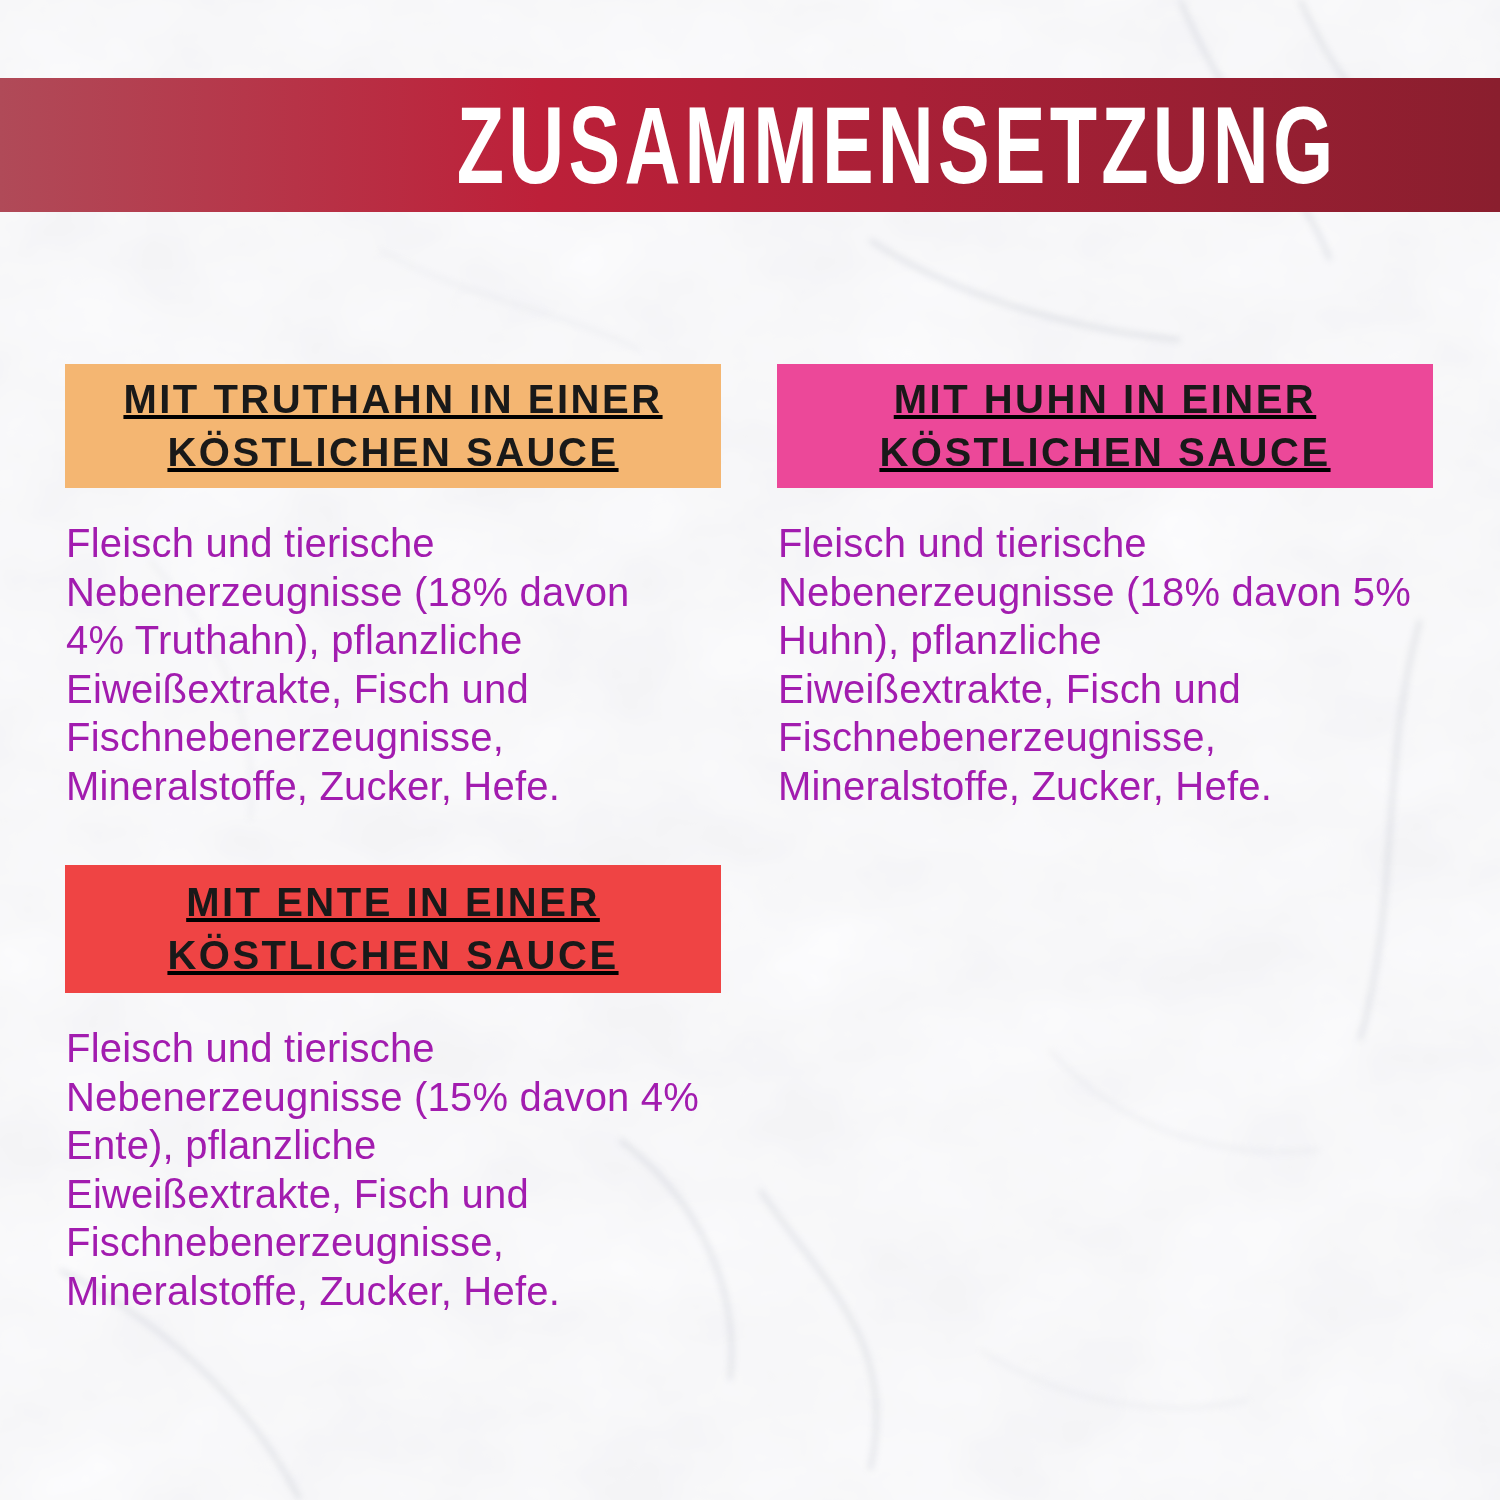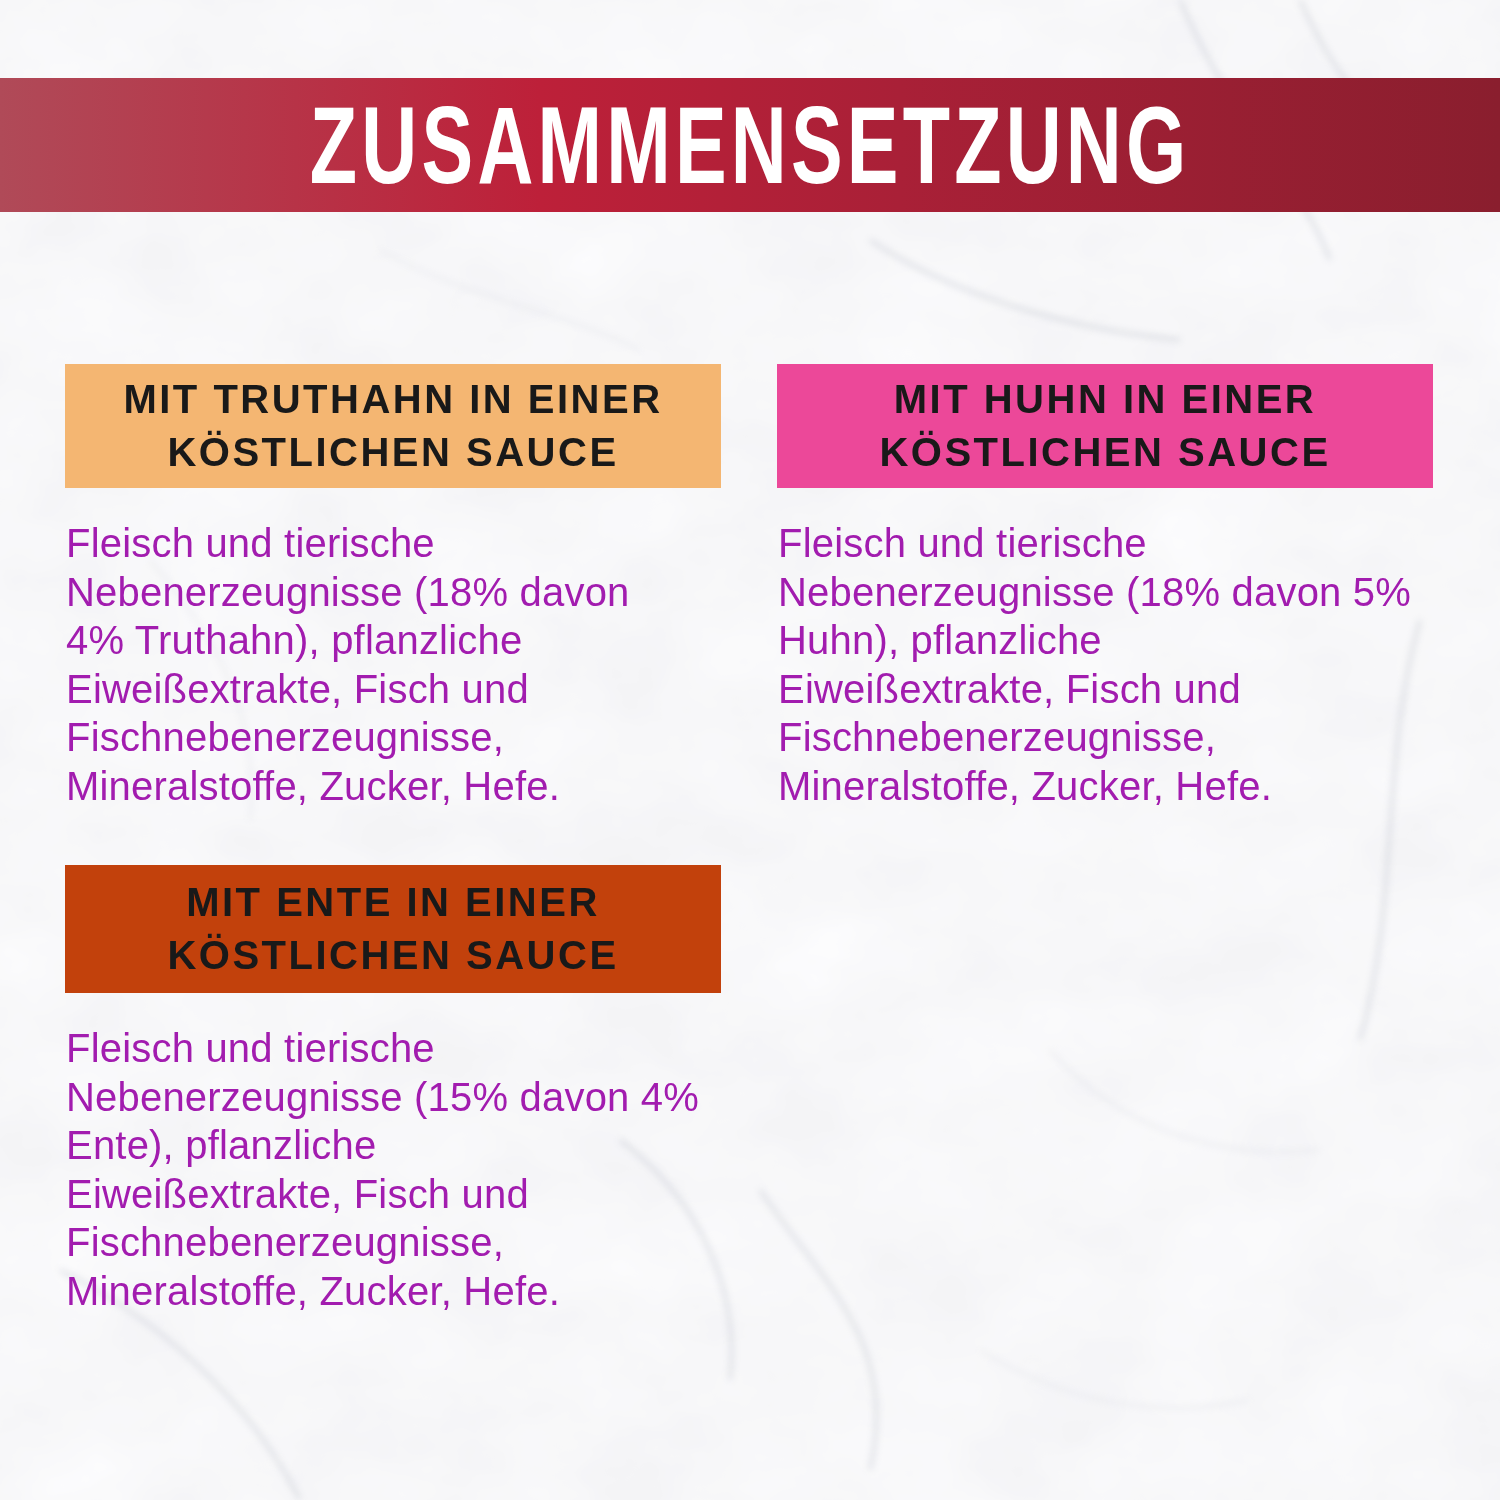--- a/index.html
+++ b/index.html
@@ -18,38 +18,39 @@
     width: 1500px; height: 1500px;
     z-index: 0;
   }
   .content { position: absolute; top: 0; left: 0; width: 1500px; height: 1500px; z-index: 1; }
 
   .banner {
     position: absolute;
     left: 0; top: 78px;
     width: 1500px; height: 134px;
     background: linear-gradient(90deg, #b04a58 0%, #bd2039 36%, #a92037 60%, #8a1e2e 100%);
-    display: flex; align-items: center; justify-content: center;
+    display: flex; align-items: center; justify-content: flex-end;
   }
   .banner-title {
     color: #ffffff;
     font-size: 106px;
     font-weight: bold;
     letter-spacing: 0.055em;
     white-space: nowrap;
     transform: scaleX(0.73) scaleY(1.04);
     transform-origin: center center;
     line-height: 134px;
   }
 
   .section-header {
     position: absolute;
     width: 656px; height: 124px;
     display: flex; align-items: center; justify-content: center;
     text-align: center;
+    text-decoration: underline;
   }
   .section-header .label {
     font-size: 40px;
     font-weight: bold;
     letter-spacing: 2.5px;
     line-height: 53px;
     color: #191919;
     white-space: pre-line;
   }
   .hdr-turkey  { left: 65px;  top: 364px; }
@@ -130,21 +131,21 @@
       <div class="label">MIT HUHN IN EINER
 KÖSTLICHEN SAUCE</div>
     </div>
     <div class="ingredients ing-chicken">Fleisch und tierische
 Nebenerzeugnisse (18% davon 5%
 Huhn), pflanzliche
 Eiweißextrakte, Fisch und
 Fischnebenerzeugnisse,
 Mineralstoffe, Zucker, Hefe.</div>
 
-    <div class="section-header hdr-duck" style="background-color: #c2410c;">
+    <div class="section-header hdr-duck" style="background-color: #ef4444;">
       <div class="label">MIT ENTE IN EINER
 KÖSTLICHEN SAUCE</div>
     </div>
     <div class="ingredients ing-duck">Fleisch und tierische
 Nebenerzeugnisse (15% davon 4%
 Ente), pflanzliche
 Eiweißextrakte, Fisch und
 Fischnebenerzeugnisse,
 Mineralstoffe, Zucker, Hefe.</div>
 

